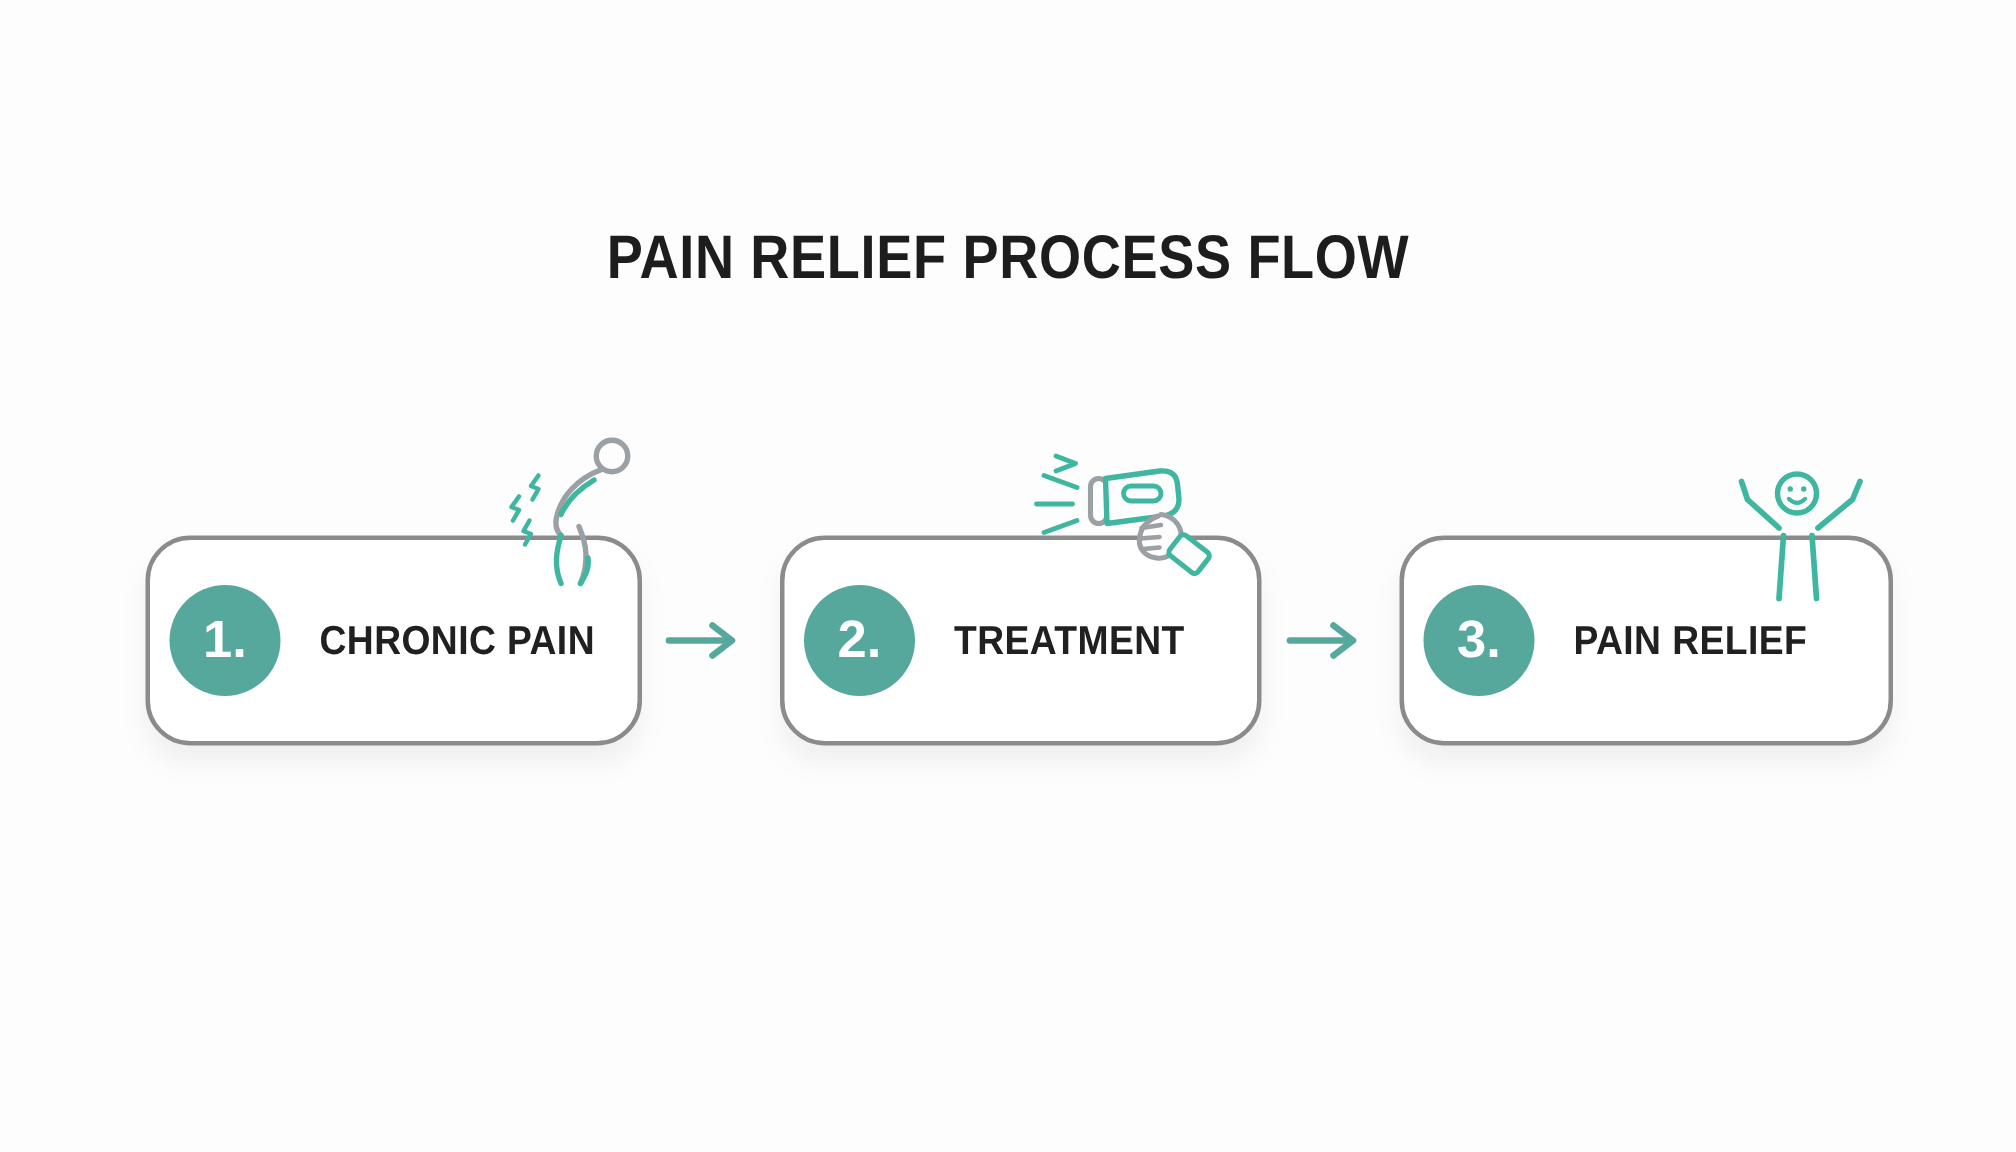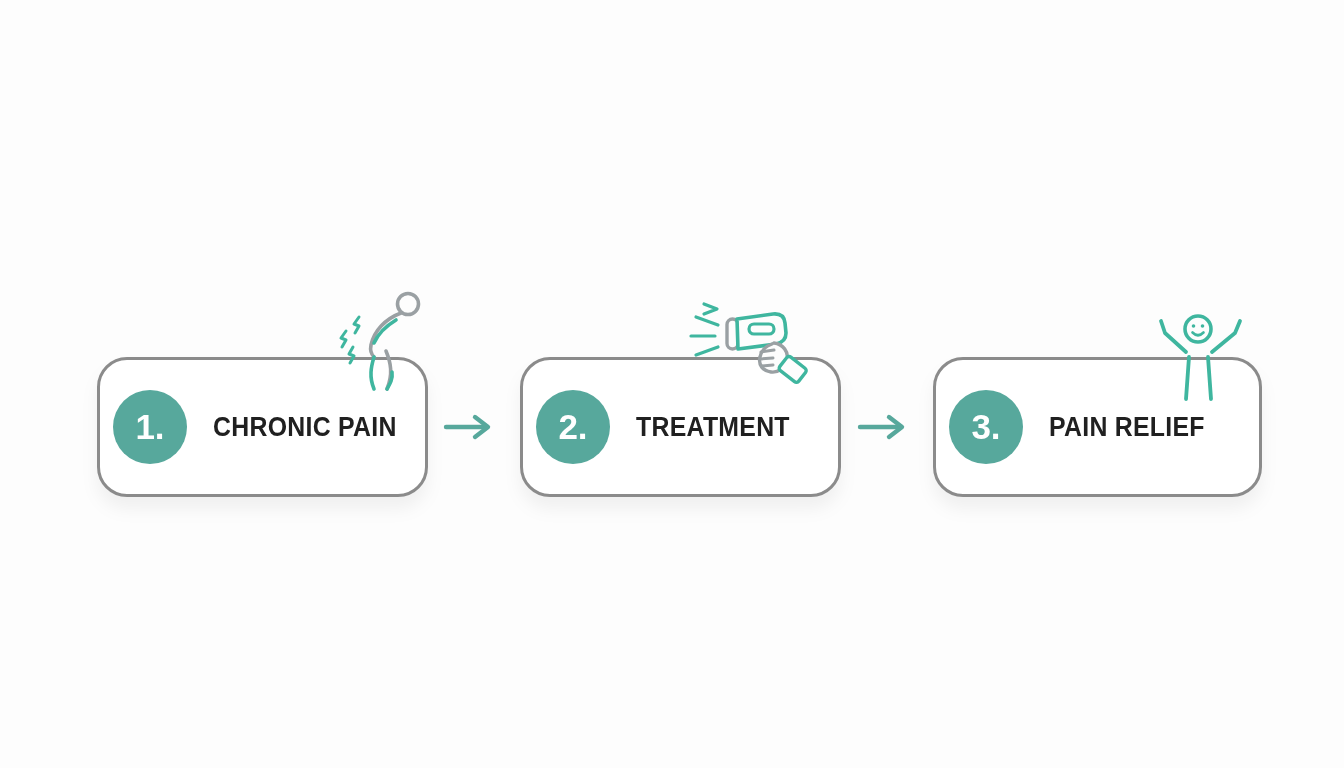--- a/index.html
+++ b/index.html
@@ -92,20 +92,23 @@
   .icon-pain{left:333px;top:289px;width:100px;height:106px;}
   .icon-device{left:688px;top:300px;width:127px;height:97px;}
   .icon-happy{left:1152px;top:306px;width:100px;height:96px;}
   svg{display:block;width:100%;height:100%;}
 </style>
 </head>
 <body>
 
 <div class="canvas">
 
+  <div class="title">
+    <span class="condense">PAIN RELIEF PROCESS FLOW</span>
+  </div>
 
   <div class="step-box box-1">
     <div class="step-badge">1.</div>
     <div class="step-label">CHRONIC PAIN</div>
   </div>
 
   <div class="step-box box-2">
     <div class="step-badge">2.</div>
     <div class="step-label">TREATMENT</div>
   </div>

